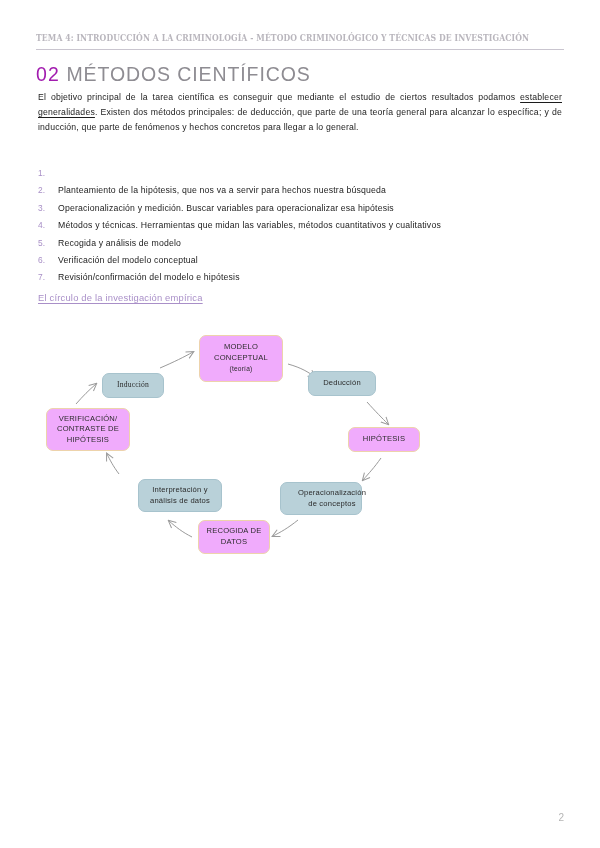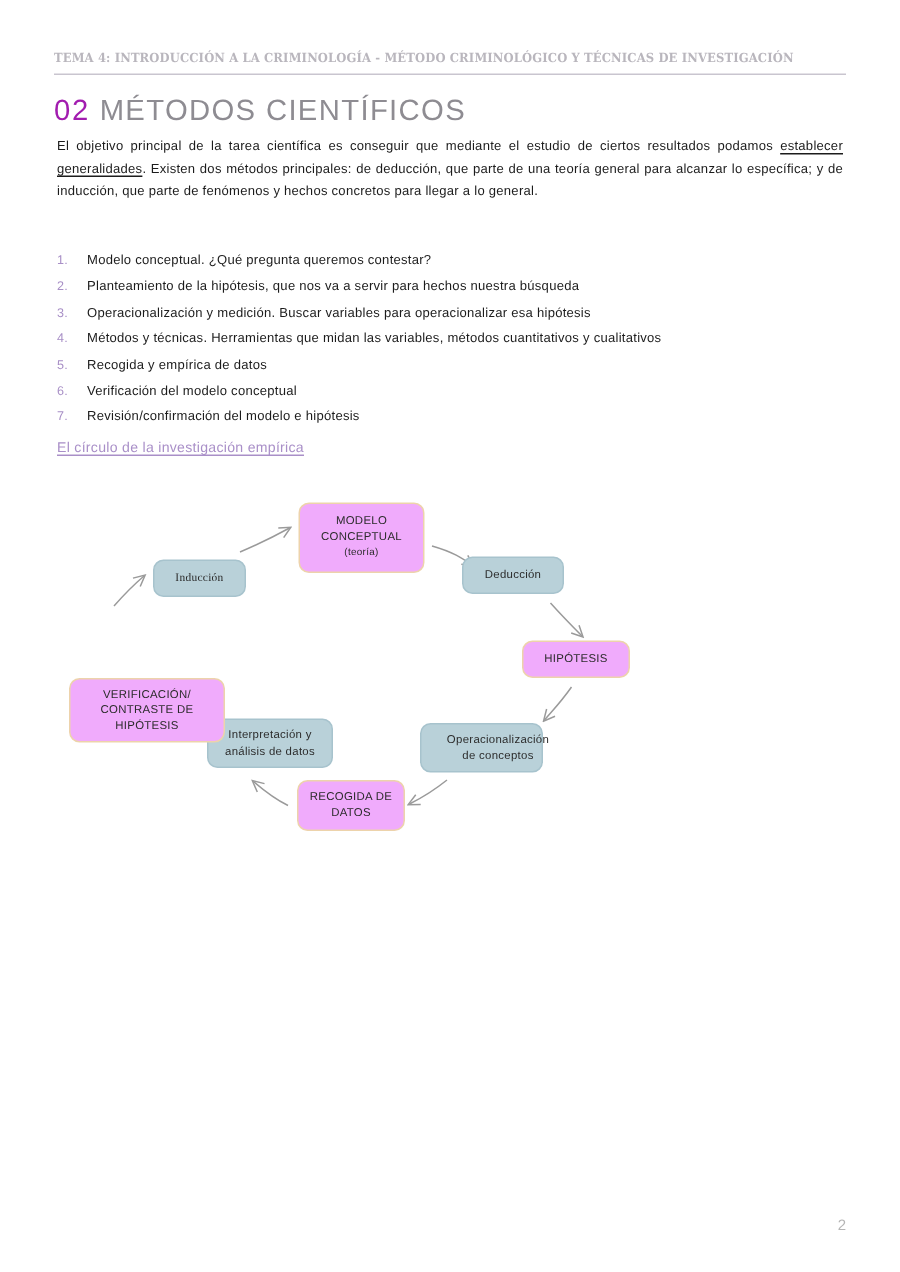--- a/index.html
+++ b/index.html
@@ -174,21 +174,21 @@
     margin-top: 1px;
   }
 
   
   #n-modelo      { left: 163px; top: 13px;  width: 84px; height: 47px; }
   #n-deduccion   { left: 272px; top: 49px;  width: 68px; height: 25px; }
   #n-hipotesis   { left: 312px; top: 105px; width: 72px; height: 25px; }
   #n-operacion   { left: 244px; top: 160px; width: 82px; height: 33px; padding-left: 24px; }
   #n-recogida    { left: 162px; top: 198px; width: 72px; height: 34px; }
   #n-interpreta  { left: 62px;  top: 157px; width: 84px; height: 33px; margin-left: 40px; }
-  #n-verifica    { left: 10px;  top: 86px;  width: 104px; height: 43px; margin-top: 44px; }
+  #n-verifica    { left: 10px;  top: 86px;  width: 84px; height: 43px; }
   #n-induccion   { left: 66px;  top: 51px;  width: 62px; height: 25px; font-family: Liberation Serif, serif; }
 
   
   .pageno {
     position: absolute;
     right: 36px;
     top: 812px;
     font-size: 10px;
     color: #b5b5b5;
   }
@@ -205,37 +205,36 @@
     <span class="num">02</span>
     <span>MÉTODOS CIENTÍFICOS</span>
   </div>
 
   <div class="para"><span>El objetivo principal de la tarea científica es conseguir que mediante el estudio de ciertos resultados podamos </span><u>establecer generalidades</u><span>. Existen dos métodos principales: de deducción, que parte de una teoría general para alcanzar lo específica;  y de inducción, que parte de fenómenos y hechos concretos para llegar a lo general.</span></div>
 
 
   <div class="steps">
     <div class="step">
       <span class="n">1.</span>
-      <span>Modelo conceptual. ¿Qué pregunta queremos contestar?</span>
     </div>
     <div class="step">
       <span class="n">2.</span>
       <span>Planteamiento de la hipótesis, que nos va a servir para hechos nuestra búsqueda</span>
     </div>
     <div class="step">
       <span class="n">3.</span>
       <span>Operacionalización y medición. Buscar variables para operacionalizar esa hipótesis</span>
     </div>
     <div class="step">
       <span class="n">4.</span>
       <span>Métodos y técnicas. Herramientas que midan las variables, métodos cuantitativos y cualitativos</span>
     </div>
     <div class="step">
       <span class="n">5.</span>
-      <span>Recogida y empírica de datos</span>
+      <span>Recogida y análisis de modelo</span>
     </div>
     <div class="step">
       <span class="n">6.</span>
       <span>Verificación del modelo conceptual</span>
     </div>
     <div class="step">
       <span class="n">7.</span>
       <span>Revisión/confirmación del modelo e hipótesis</span>
     </div>
   </div>

